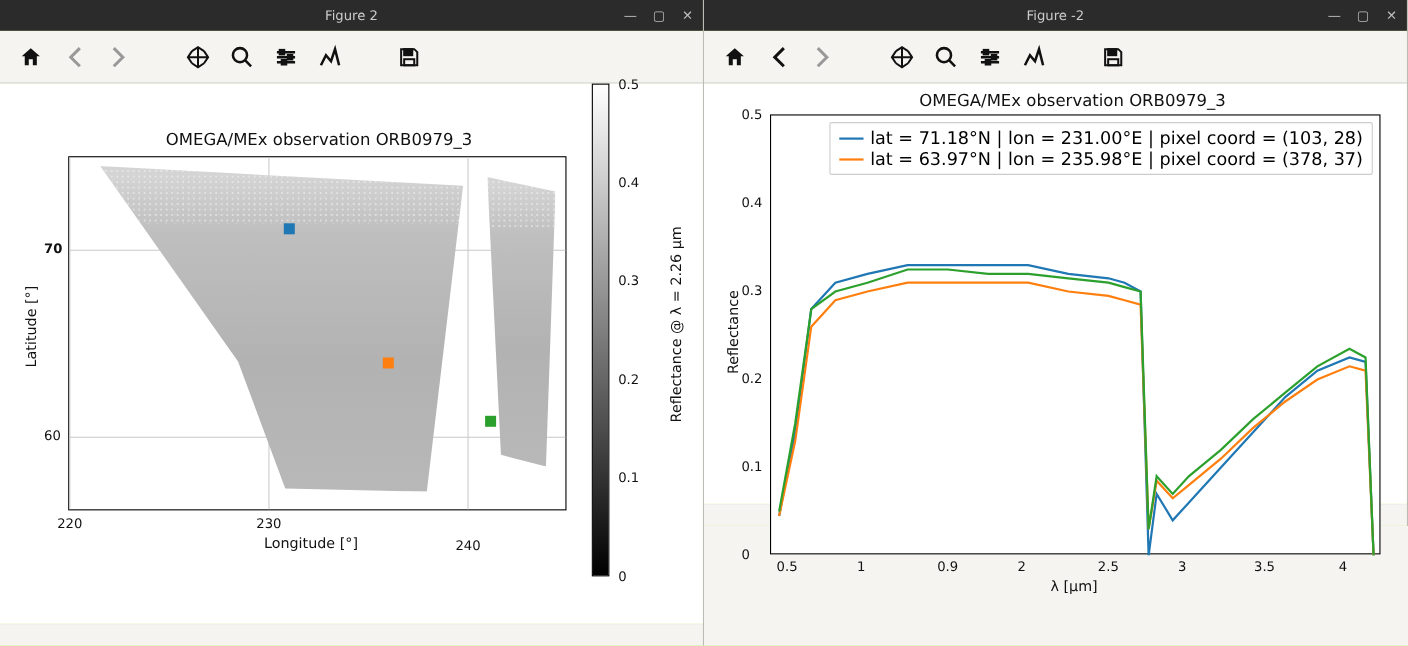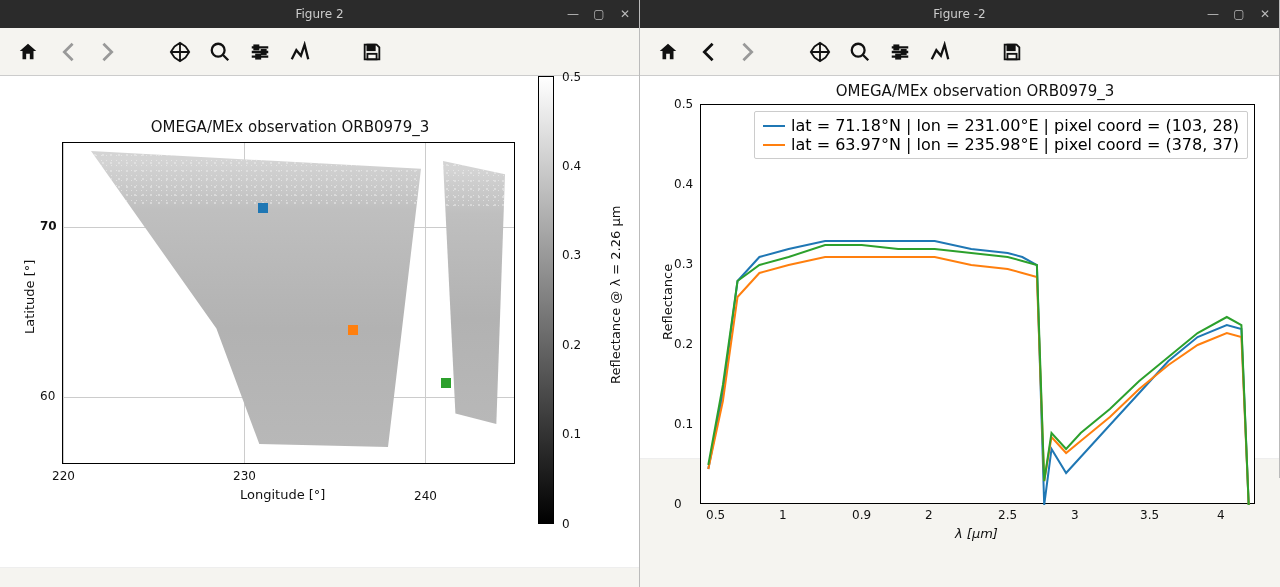--- a/index.html
+++ b/index.html
@@ -346,16 +346,16 @@
     <div class="axis-label ylabel-rot" style="left:20px; top:264px;">Reflectance</div>
 
     <div class="tick" style="left:66px; top:432px;">0.5</div>
     <div class="tick" style="left:139px; top:432px;">1</div>
     <div class="tick" style="left:212px; top:432px;">0.9</div>
     <div class="tick" style="left:285px; top:432px;">2</div>
     <div class="tick" style="left:358px; top:432px;">2.5</div>
     <div class="tick" style="left:431px; top:432px;">3</div>
     <div class="tick" style="left:500px; top:432px;">3.5</div>
     <div class="tick" style="left:577px; top:432px;">4</div>
-    <div class="axis-label" style="left:315px; top:450px;font-style:italic;">λ [μm]</div>
+    <div class="axis-label" style="left:315px; top:450px;">λ [μm]</div>
   </div>
   <div class="statusbar"></div>
 </div>
 
 </body></html>

